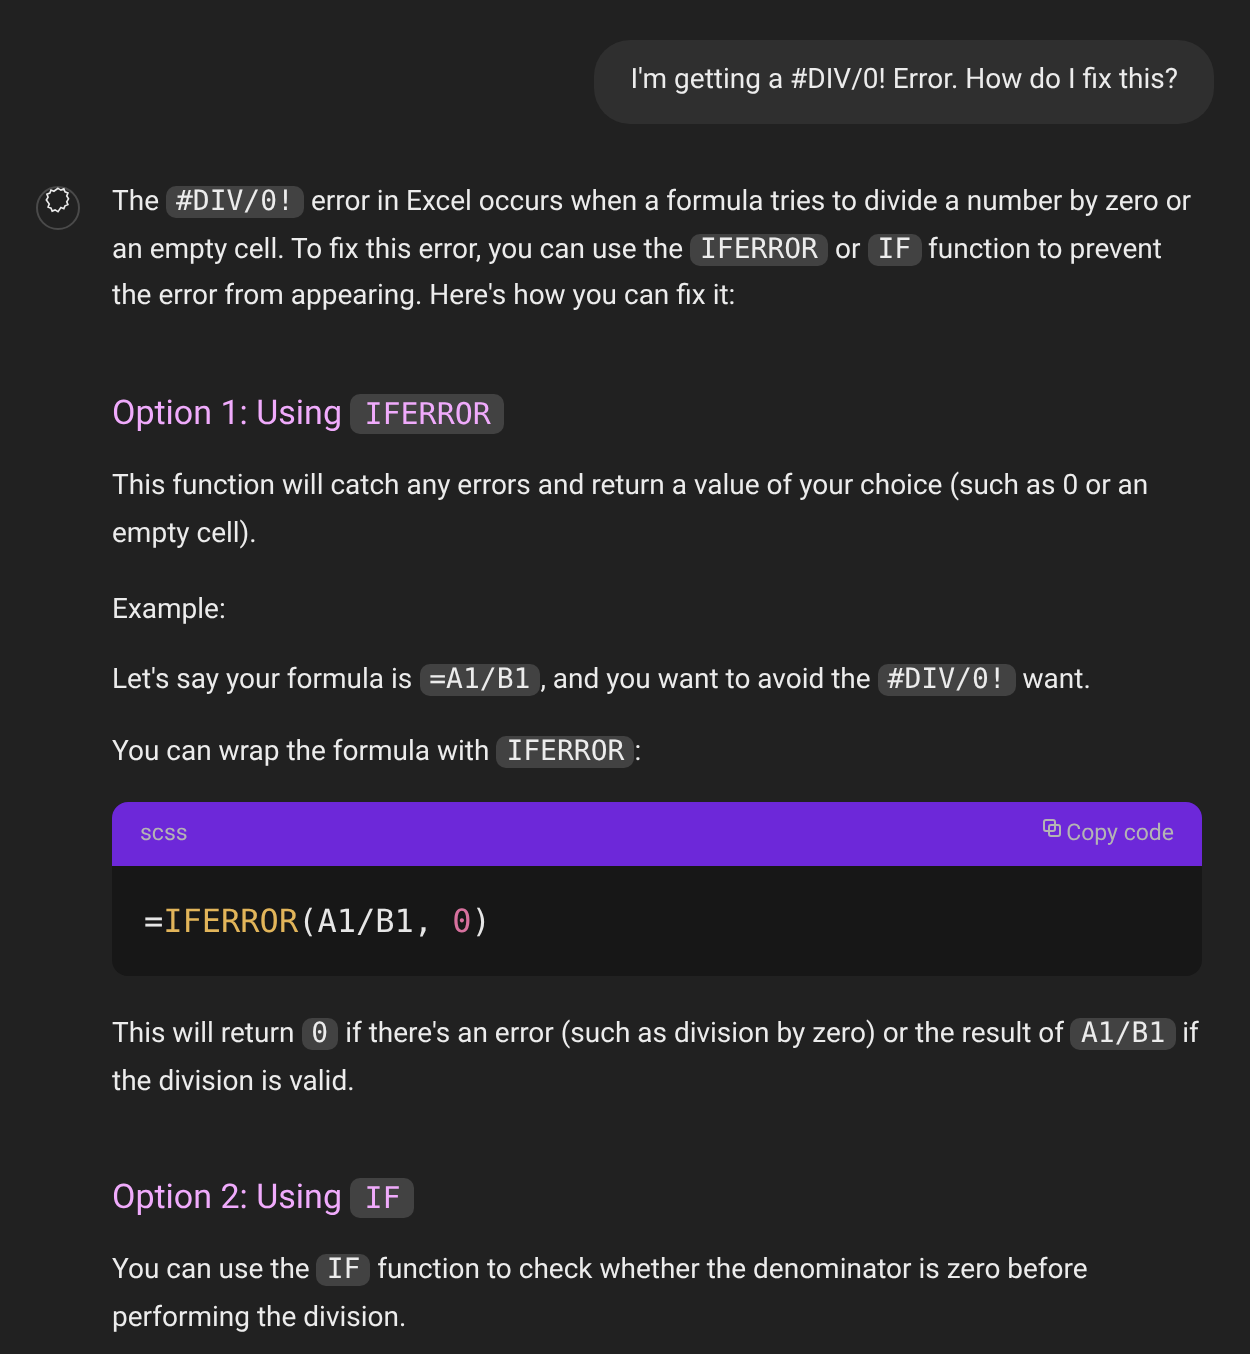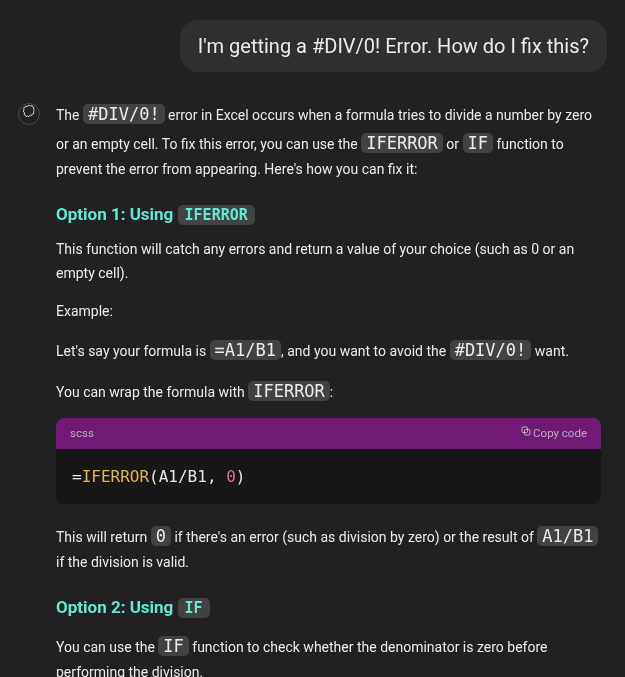--- a/index.html
+++ b/index.html
@@ -17,21 +17,21 @@
     .user-row {
       display: flex;
       justify-content: flex-end;
       margin-bottom: 28px;
     }
     .user-bubble {
       background: #2f2f2f;
       border-radius: 18px;
       padding: 9px 18px;
       color: #ececec;
-      font-size: 20px;
+      font-size: 14px;
     }
     .assistant-row {
       display: flex;
       gap: 16px;
     }
     .avatar {
       width: 22px;
       height: 22px;
       border-radius: 50%;
       border: 1px solid #4a4a4a;
@@ -39,55 +39,55 @@
       display: flex;
       align-items: center;
       justify-content: center;
       margin-top: 3px;
     }
     .avatar svg { width: 14px; height: 14px; }
     .content { flex: 1; padding-right: 6px; }
     .content p { margin-bottom: 12px; }
     h3 {
       font-size: 17px;
-      font-weight: 700;
-      margin-top: 18px;
+      font-weight: 400;
+      margin-top: 32px;
       margin-bottom: 10px;
-      color: #5eead4;
+      color: #f0abfc;
     }
     .hcode {
       background: #424242;
       border-radius: 5px;
       padding: 0px 6px;
       font-family: "Consolas", "Monaco", monospace;
       font-size: 13px;
       vertical-align: baseline;
     }
     h3 .hcode { font-size: 15px; padding: 1px 7px; }
     .inline-code {
       background: #424242;
       border-radius: 5px;
       padding: 0px 5px;
       font-family: "Consolas", "Monaco", monospace;
-      font-size: 17px;
+      font-size: 14px;
     }
     .example-label {
       font-weight: 400;
       margin-top: 14px;
       margin-bottom: 8px;
       font-size: 14px;
     }
     .codeblock {
       background: #171717;
       border-radius: 8px;
       margin: 12px 0 18px 0;
       overflow: hidden;
     }
     .codehead {
-      background: #701a75;
+      background: #6d28d9;
       display: flex;
       justify-content: space-between;
       align-items: center;
       padding: 6px 14px;
       font-size: 11.5px;
       color: #b4b4b4;
     }
     .copy-btn {
       display: flex;
       align-items: center;

